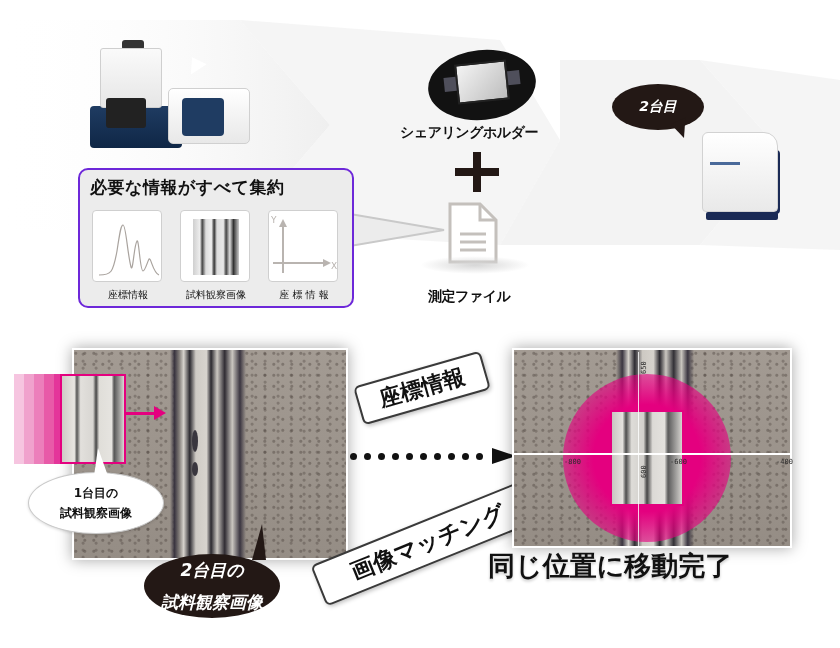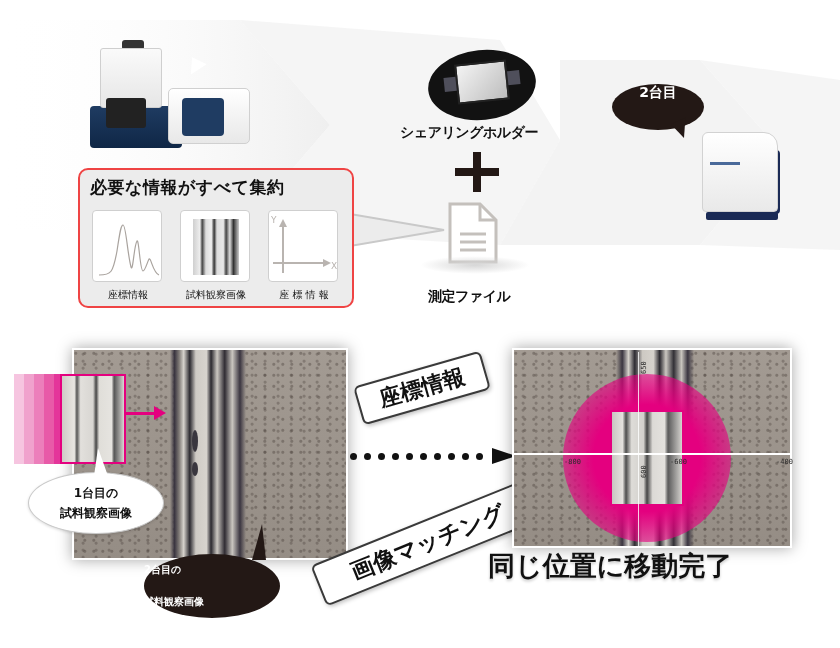--- a/index.html
+++ b/index.html
@@ -13,37 +13,37 @@
   
   .inst1 { position: absolute; left: 88px; top: 36px; width: 170px; height: 120px; }
   .inst1 .tower { position: absolute; left: 12px; top: 12px; width: 62px; height: 60px; background: linear-gradient(#fafafa,#e6e6e6); border: 1px solid #cfcfcf; border-radius: 3px; }
   .inst1 .tower-cap { position: absolute; left: 34px; top: 4px; width: 22px; height: 10px; background: #333; border-radius: 3px; }
   .inst1 .base { position: absolute; left: 2px; top: 70px; width: 92px; height: 42px; background: linear-gradient(#1f3c62,#0f2746); border-radius: 4px; }
   .inst1 .stage { position: absolute; left: 18px; top: 62px; width: 40px; height: 30px; background: #222; border-radius: 3px; }
   .inst1 .module { position: absolute; left: 80px; top: 52px; width: 82px; height: 56px; background: linear-gradient(#ffffff,#e8e8e8); border: 1px solid #d0d0d0; border-radius: 5px; }
   .inst1 .module-door { position: absolute; left: 94px; top: 62px; width: 42px; height: 38px; background: #1f3c62; border-radius: 4px; }
 
   .bubble-white { position: absolute; background: #fff; border: 1px solid #c8c8c8; border-radius: 50%; display: flex; align-items: center; justify-content: center; font-weight: bold; box-shadow: 0 1px 3px rgba(0,0,0,0.15); }
-  .bubble-black { position: absolute; background: #231815; color: #fff; border-radius: 50%; display: flex; justify-content: center; font-weight: bold; }
+  .bubble-black { position: absolute; background: #231815; color: #fff; border-radius: 50%; display: flex; align-items: center; justify-content: center; font-weight: bold; font-style: italic; }
 
   
   .holder { position: absolute; left: 428px; top: 46px; width: 108px; height: 74px; }
   .holder .disc { position: absolute; left: 0; top: 4px; width: 108px; height: 70px; background: #121212; border-radius: 50%; transform: rotate(-6deg); }
   .holder .slide { position: absolute; left: 28px; top: 16px; width: 52px; height: 40px; background: linear-gradient(135deg,#f4f4f4,#bdbdbd); border: 2px solid #222; transform: rotate(-6deg); }
   .holder .clip { position: absolute; left: 16px; top: 28px; width: 76px; height: 14px; background: rgba(120,120,140,0.6); transform: rotate(-6deg); }
   .label-bold { position: absolute; font-weight: bold; font-size: 14px; letter-spacing: -0.5px; white-space: nowrap; }
 
   .plus-v { position: absolute; left: 473px; top: 152px; width: 8px; height: 40px; background: #231815; }
   .plus-h { position: absolute; left: 455px; top: 168px; width: 44px; height: 8px; background: #231815; }
 
   
   .file-icon { position: absolute; left: 448px; top: 202px; width: 50px; height: 62px; }
 
   
-  .info-box { position: absolute; left: 78px; top: 168px; width: 276px; height: 140px; background: #ececec; border: 2px solid #ef4444; border-radius: 10px; }
+  .info-box { position: absolute; left: 78px; top: 168px; width: 276px; height: 140px; background: #ececec; border: 2px solid #6d28d9; border-radius: 10px; }
   .info-pointer { position: absolute; left: 350px; top: 210px; }
   .info-title { position: absolute; left: 10px; top: 6px; font-size: 17px; font-weight: bold; letter-spacing: 0.5px; white-space: nowrap; }
   .thumb { position: absolute; top: 40px; width: 70px; height: 72px; background: #fff; border: 1px solid #cfcfcf; border-radius: 4px; }
   .thumb-label { position: absolute; top: 118px; width: 80px; text-align: center; font-size: 10px; white-space: nowrap; }
 
   
   .inst2 { position: absolute; left: 702px; top: 132px; width: 80px; height: 90px; }
   .inst2 .body { position: absolute; left: 0; top: 0; width: 76px; height: 80px; background: linear-gradient(#ffffff,#e9e9e9); border: 1px solid #d2d2d2; border-radius: 6px 14px 4px 4px; }
   .inst2 .side { position: absolute; left: 64px; top: 18px; width: 14px; height: 64px; background: #1a2a55; border-radius: 0 4px 4px 0; }
   .inst2 .foot { position: absolute; left: 4px; top: 80px; width: 72px; height: 8px; background: #1a2a55; border-radius: 2px; }
@@ -189,21 +189,21 @@
 <div class="zoom-box"></div>
 <div class="pink-arrow-line"></div>
 <div class="pink-arrow-head"></div>
 
 <div class="bubble-white" style="left:28px;top:472px;width:136px;height:62px;font-size:12px;flex-direction:column;line-height:20px;">
   <span>1台目の</span>
   <span>試料観察画像</span>
 </div>
 <div style="position:absolute;left:94px;top:448px;width:0;height:0;border-left:4px solid transparent;border-right:10px solid transparent;border-bottom:28px solid #fff;"></div>
 
-<div class="bubble-black" style="left:144px;top:554px;width:136px;height:64px;font-size:10px;flex-direction:column;line-height:20px;gap:12px;">
+<div class="bubble-black" style="left:144px;top:554px;width:136px;height:64px;font-size:17px;flex-direction:column;line-height:20px;gap:12px;">
   <span>2台目の</span>
   <span>試料観察画像</span>
 </div>
 <div style="position:absolute;left:252px;top:524px;width:0;height:0;border-left:10px solid transparent;border-right:4px solid transparent;border-bottom:36px solid #231815;"></div>
 
 <div class="dots">
   <div class="dot"></div>
     <div class="dot"></div>
     <div class="dot"></div>
     <div class="dot"></div>

